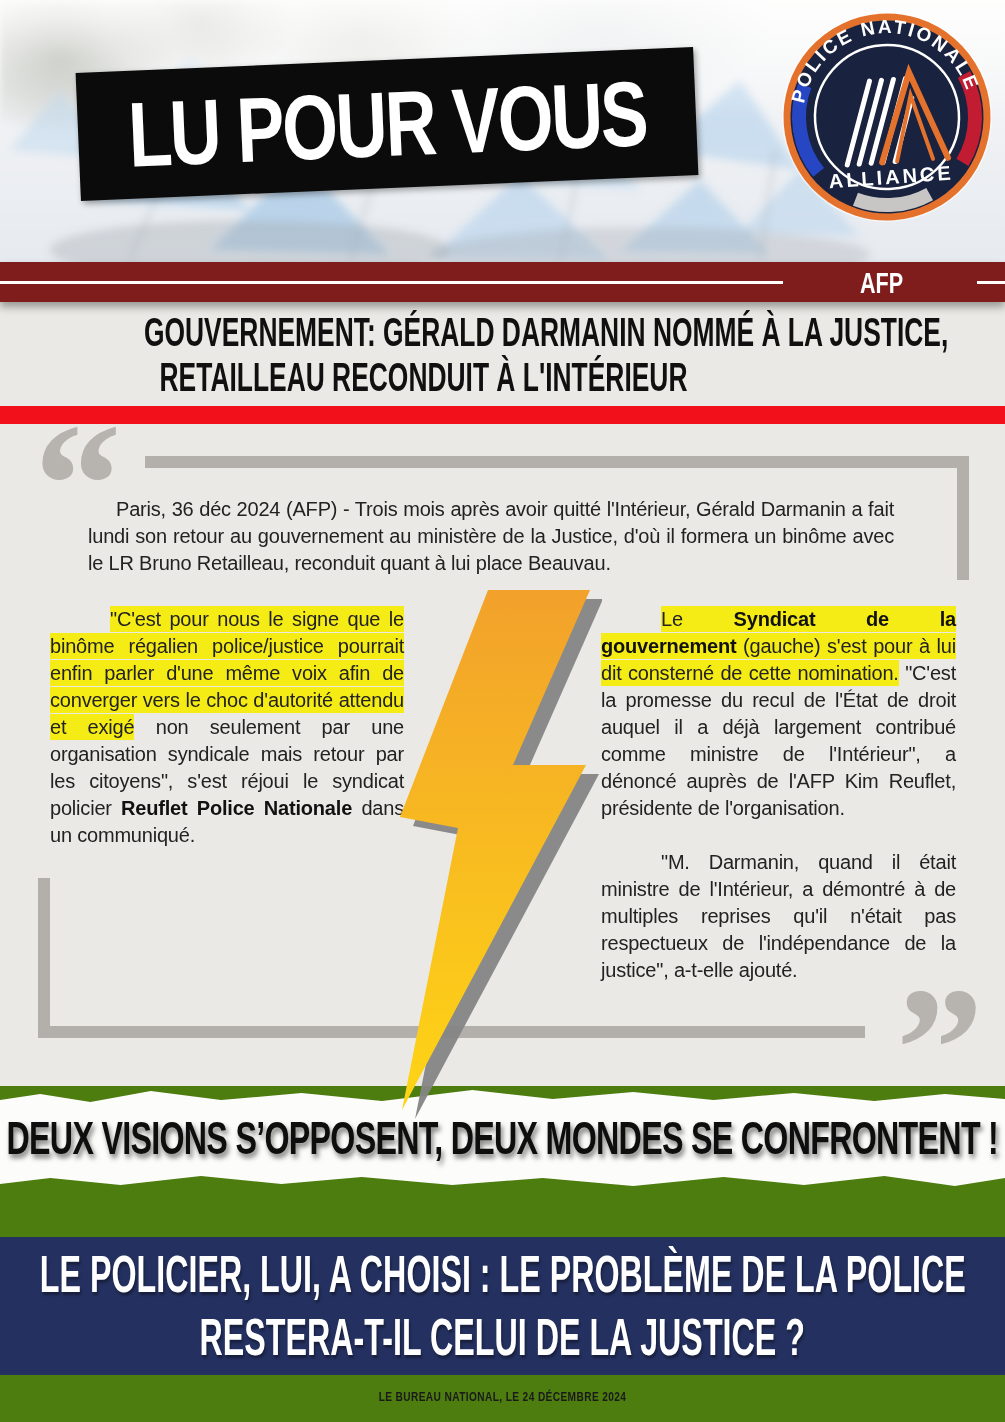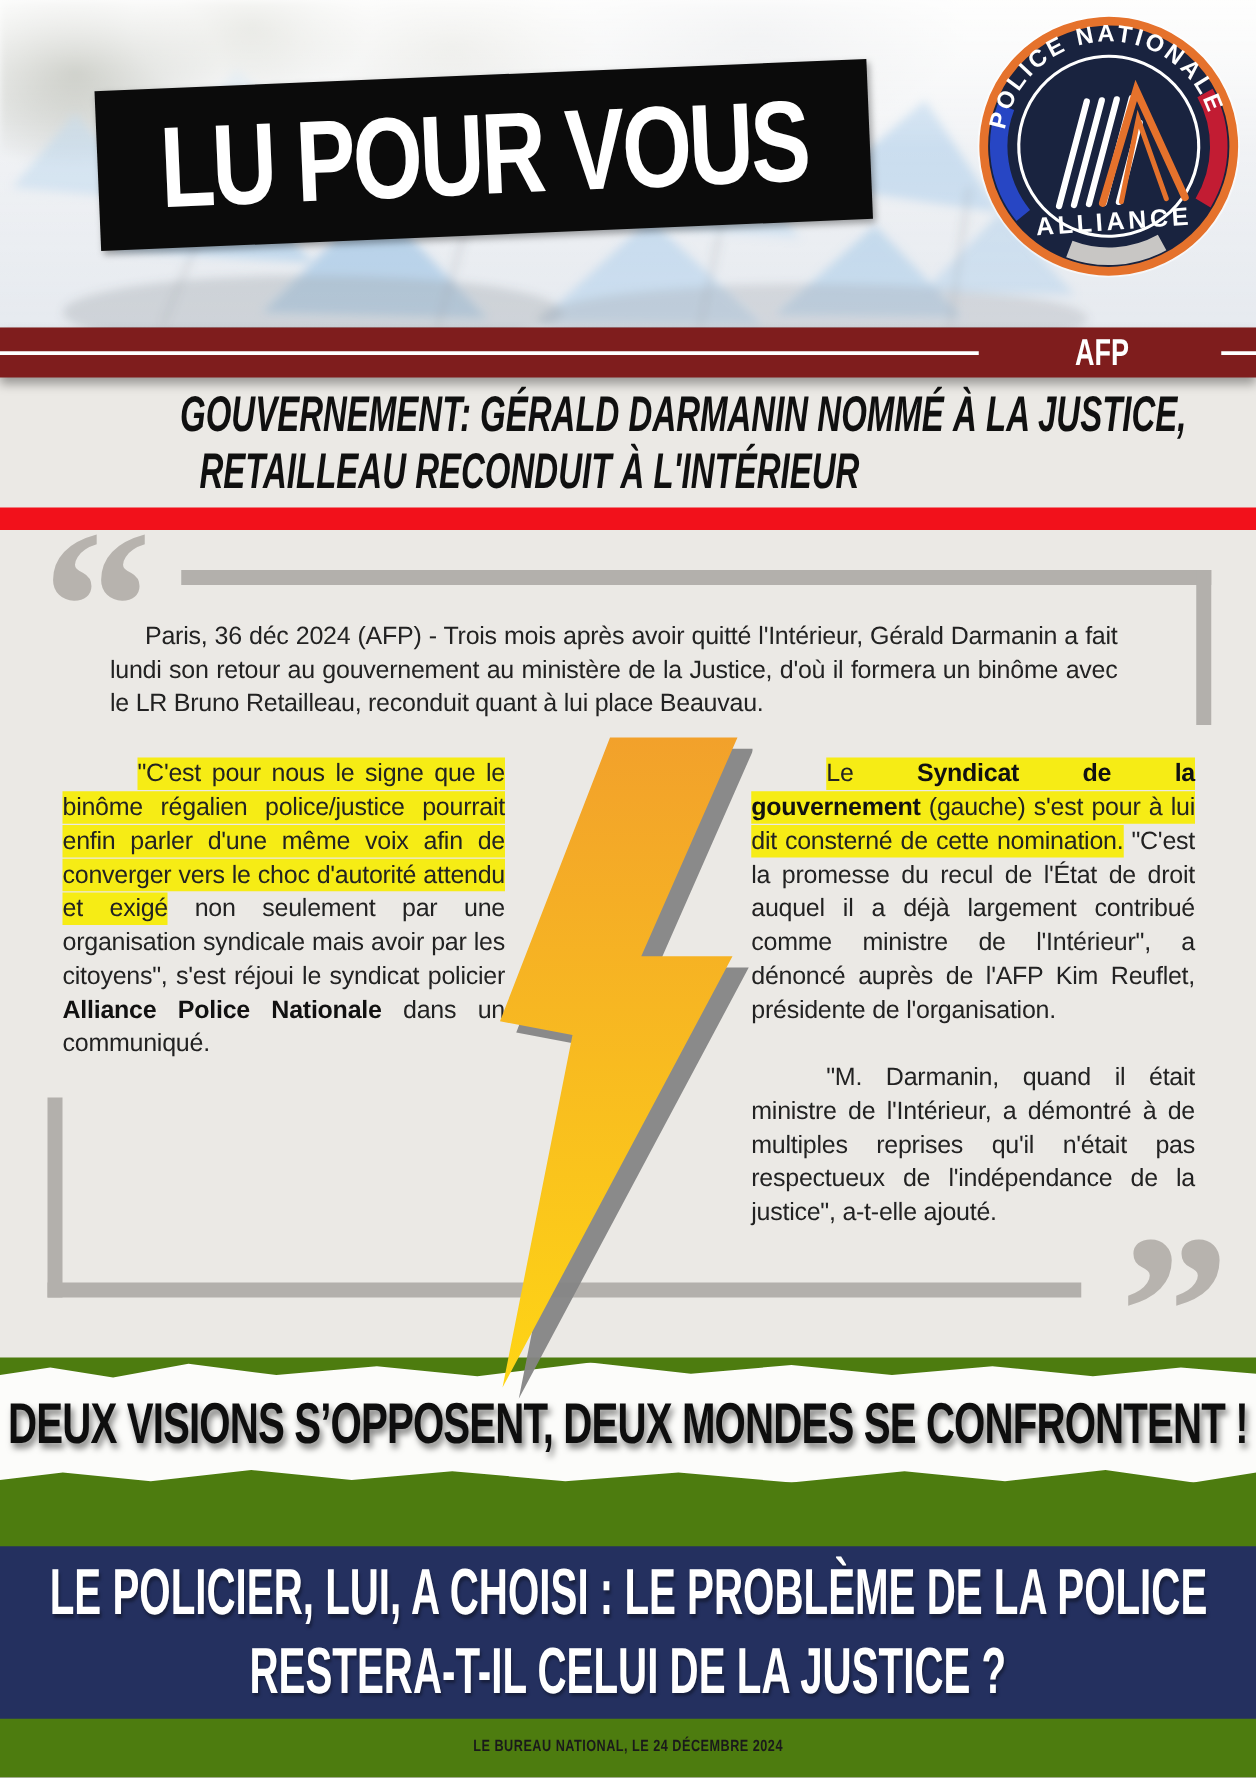--- a/index.html
+++ b/index.html
@@ -22,21 +22,21 @@
   .logo{position:absolute;left:782px;top:12px;width:210px;height:210px;transform:rotate(-4deg);}
 
   
   .afp-bar{position:absolute;left:0;top:262px;width:1005px;height:40px;background:#7f1d1d;box-shadow:0 5px 8px rgba(0,0,0,.35);z-index:3;}
   .afp-line{position:absolute;top:19px;height:3px;background:#fff;}
   .afp-line.l1{left:0;width:783px;}
   .afp-line.l2{left:977px;width:28px;}
   .afp-label{position:absolute;left:860px;top:4px;font-size:30px;font-weight:700;color:#fff;transform:scaleX(.72);transform-origin:left center;}
 
   
-  .headline{position:absolute;left:0;top:310px;width:847px;text-align:center;color:#101010;font-style:italic;}
+  .headline{position:absolute;left:0;top:310px;width:847px;text-align:center;color:#101010;}
   .headline .condensed{display:block;font-size:40px;line-height:45px;font-weight:700;transform:scaleX(.66);letter-spacing:0;}
 
   .red-bar{position:absolute;left:0;top:406px;width:1005px;height:18px;background:#f2111b;}
 
   
   .qg{position:absolute;font-family:"Liberation Serif",serif;font-weight:700;font-size:175px;line-height:175px;color:#b7b3ae;z-index:2;}
   .qg.open{left:34px;top:398px;}
   .qg.close{left:896px;top:962px;}
   .bracket{position:absolute;background:#b3b0ac;z-index:1;}
   .bk-top-h{left:145px;top:456px;width:824px;height:12px;}
@@ -147,21 +147,21 @@
   <span class="qg open">“</span>
   <div class="bracket bk-top-h"></div>
   <div class="bracket bk-top-v"></div>
   <div class="bracket bk-bot-v"></div>
   <div class="bracket bk-bot-h"></div>
   <span class="qg close">”</span>
 
   <p class="body-par intro">Paris, 36 déc 2024 (AFP) - Trois mois après avoir quitté l'Intérieur, Gérald Darmanin a fait lundi son retour au gouvernement au ministère de la Justice, d'où il formera un binôme avec le LR Bruno Retailleau, reconduit quant à lui place Beauvau.</p>
 
   <div class="col left">
-    <p class="body-par"><mark>"C'est pour nous le signe que le binôme régalien police/justice pourrait enfin parler d'une même voix afin de converger vers le choc d'autorité attendu et exigé</mark><span> non seulement par une organisation syndicale mais avoir par les citoyens", s'est réjoui le syndicat policier </span><strong>Alliance Police Nationale</strong><span> dans un communiqué.</span></p>
+    <p class="body-par"><mark>"C'est pour nous le signe que le binôme régalien police/justice pourrait enfin parler d'une même voix afin de converger vers le choc d'autorité attendu et exigé</mark><span> non seulement par une organisation syndicale mais retour par les citoyens", s'est réjoui le syndicat policier </span><strong>Reuflet Police Nationale</strong><span> dans un communiqué.</span></p>
   </div>
 
   <div class="col right">
     <p class="body-par"><mark><span>Le </span><strong>Syndicat de la gouvernement</strong><span> (gauche) s'est pour à lui dit consterné de cette nomination.</span></mark><span> "C'est la promesse du recul de l'État de droit auquel il a déjà largement contribué comme ministre de l'Intérieur", a dénoncé auprès de l'AFP Kim Reuflet, présidente de l'organisation.</span></p>
     <p class="body-par p2">"M. Darmanin, quand il était ministre de l'Intérieur, a démontré à de multiples reprises qu'il n'était pas respectueux de l'indépendance de la justice", a-t-elle ajouté.</p>
   </div>
 
   <svg class="bolt" viewBox="0 0 212 540" aria-hidden="true">
     <defs>
       <linearGradient id="boltg" x1="0" y1="0" x2="0" y2="1">

